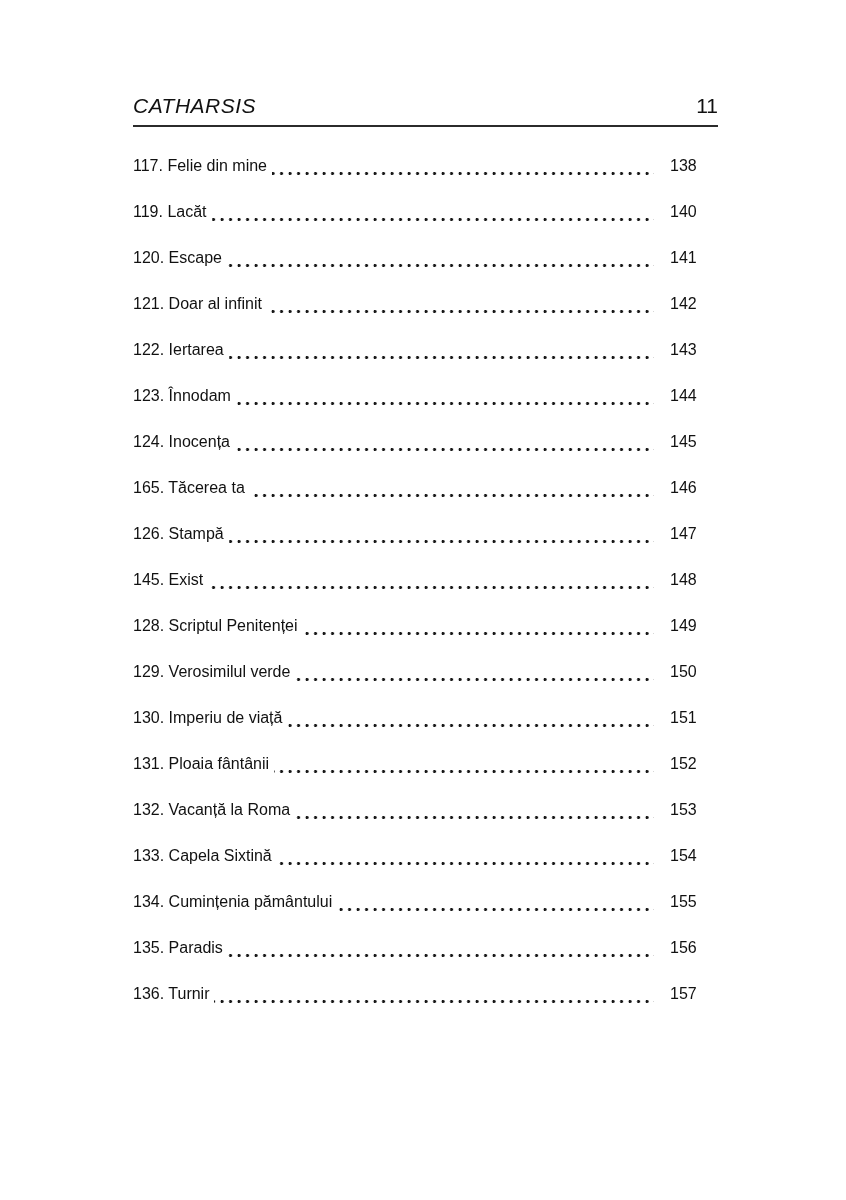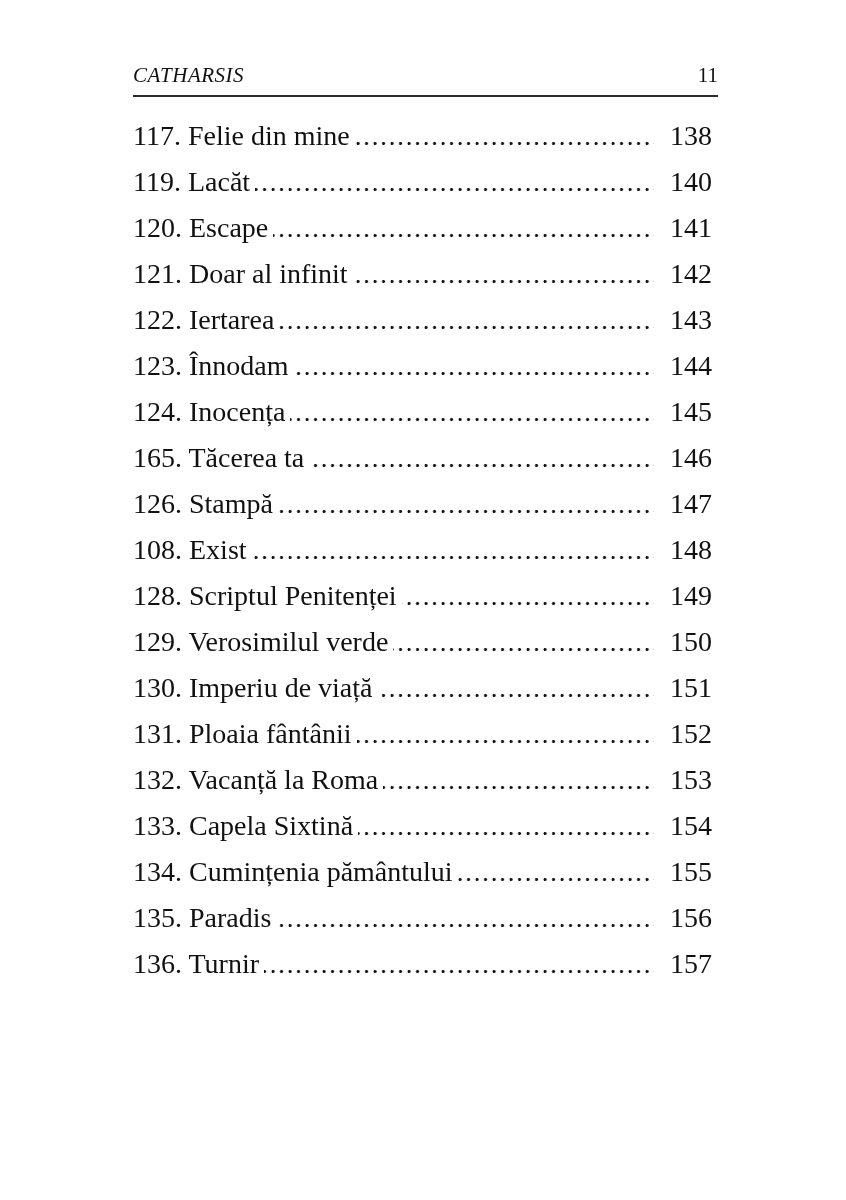--- a/index.html
+++ b/index.html
@@ -1,24 +1,24 @@
 <!DOCTYPE html>
 <html><head>
 <meta charset="utf-8">
 <style>
   html, body { margin: 0; padding: 0; background: #ffffff; }
   .page {
     position: relative;
     width: 846px;
     height: 1200px;
     background: #ffffff;
-    font-family: Liberation Serif, serif;
+    font-family: Liberation Sans, sans-serif;
     color: #111111;
     box-sizing: border-box;
-    padding: 62px 128px 0 133px;
+    padding: 92px 128px 0 133px;
     overflow: hidden;
   }
   .running-head {
     display: flex;
     justify-content: space-between;
     align-items: baseline;
     font-size: 21px;
     line-height: 27px;
     border-bottom: 2px solid #2b2b2b;
     padding-bottom: 6px;
@@ -32,21 +32,21 @@
   }
   .toc {
     margin-top: 16px;
   }
   .toc-row {
     display: flex;
     justify-content: space-between;
     align-items: baseline;
     height: 46px;
     line-height: 46px;
-    font-size: 28px;
+    font-size: 16px;
     white-space: nowrap;
     
     background-image: radial-gradient(circle at 4px 30.5px, #161616 1.35px, rgba(0,0,0,0) 1.75px);
     background-size: 8.5px 46px;
     background-repeat: repeat-x;
   }
   .toc-label {
     background: #ffffff;
     padding-right: 5px;
   }
@@ -108,21 +108,21 @@
       <span class="toc-label">165. Tăcerea ta</span>
       <span class="toc-page">146</span>
     </div>
 
     <div class="toc-row">
       <span class="toc-label">126. Stampă</span>
       <span class="toc-page">147</span>
     </div>
 
     <div class="toc-row">
-      <span class="toc-label">108. Exist</span>
+      <span class="toc-label">145. Exist</span>
       <span class="toc-page">148</span>
     </div>
 
     <div class="toc-row">
       <span class="toc-label">128. Scriptul Penitenței</span>
       <span class="toc-page">149</span>
     </div>
 
     <div class="toc-row">
       <span class="toc-label">129. Verosimilul verde</span>

